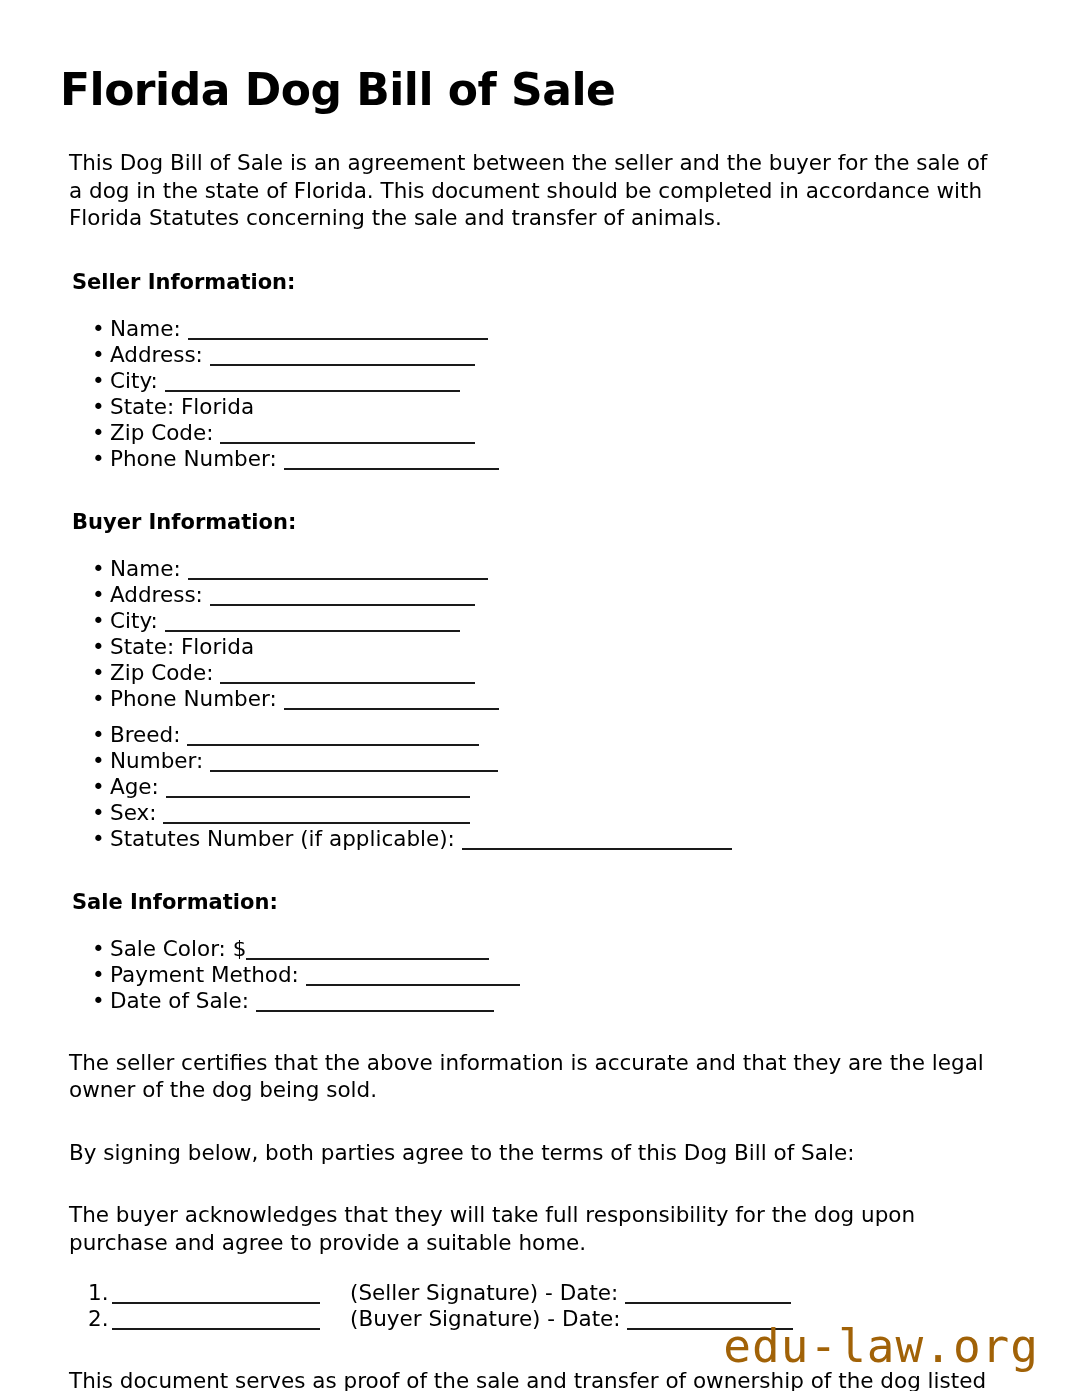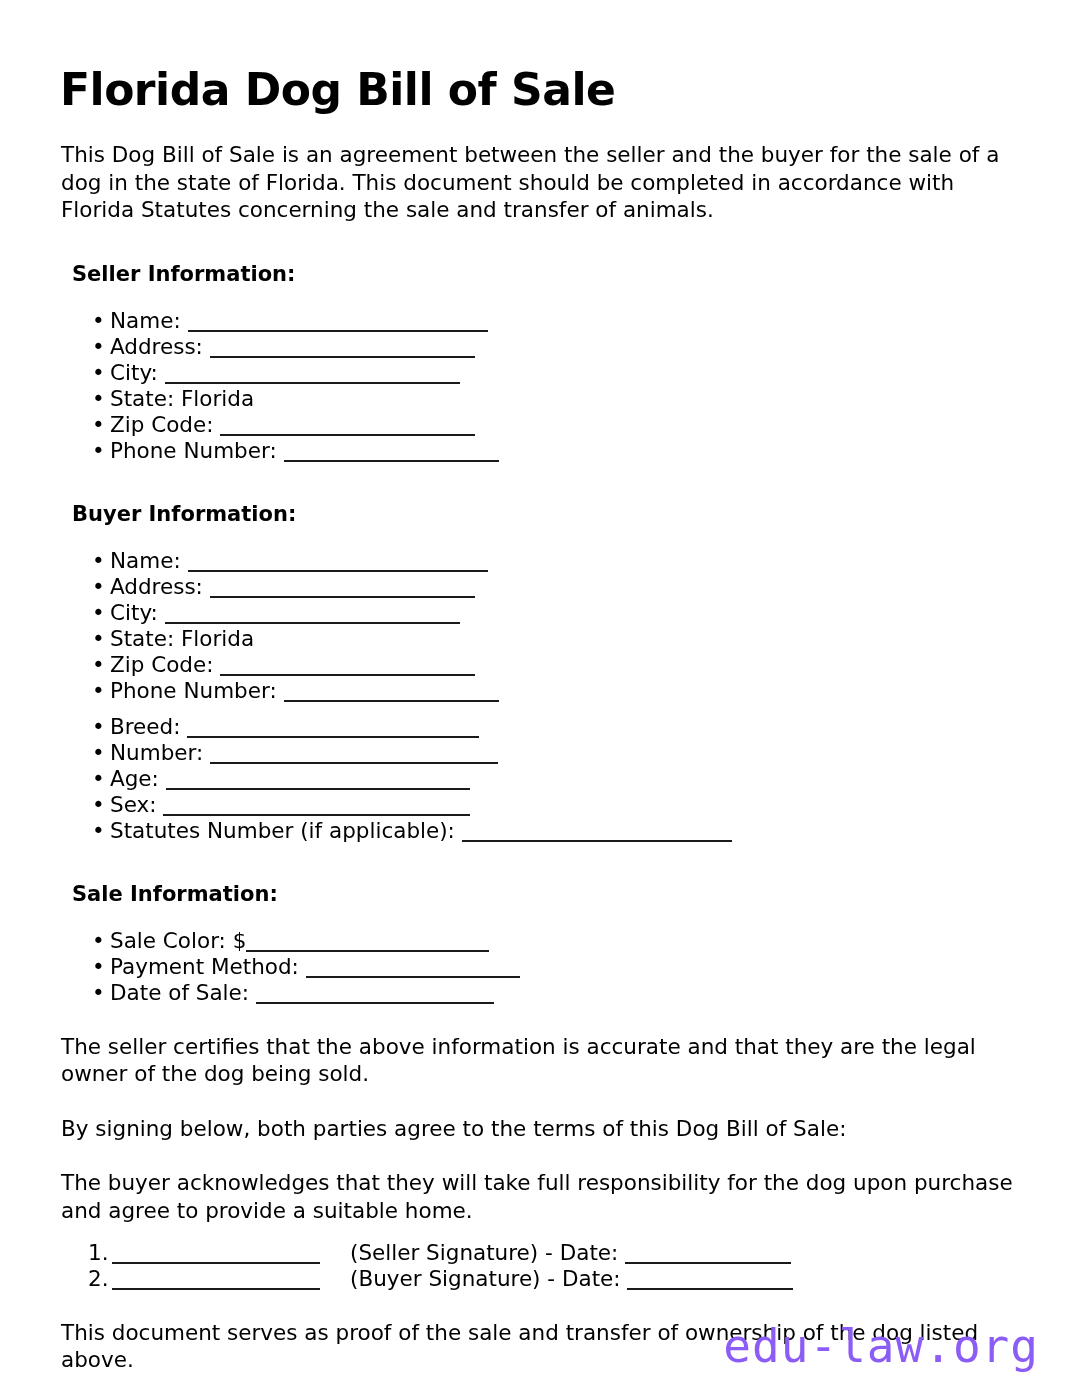--- a/index.html
+++ b/index.html
@@ -30,21 +30,21 @@
     font-size: 44px;
     font-weight: bold;
     letter-spacing: -0.5px;
     line-height: 1.1;
     margin: 0;
     padding-top: 66px;
   }
   .para {
     font-size: 21.5px;
     line-height: 1.28;
-    margin: 1px;
+    margin: 9px;
     padding-top: 26px;
     max-width: 952px;
   }
   .section-title {
     font-size: 21px;
     font-weight: bold;
     margin: 12px;
     padding-top: 26px;
   }
   ul.fields {
@@ -159,14 +159,14 @@
 
     <ol class="signatures">
         <li><span class="num">1.</span><span class="sig-label"><span class="rule" style="width: 208px; border-bottom-color: rgb(26, 26, 26);"></span></span><span>(Seller Signature) - Date: </span><span class="rule" style="width: 166px; border-bottom-color: rgb(26, 26, 26);"></span></li>
         <li><span class="num">2.</span><span class="sig-label"><span class="rule" style="width: 208px; border-bottom-color: rgb(26, 26, 26);"></span></span><span>(Buyer Signature) - Date: </span><span class="rule" style="width: 166px; border-bottom-color: rgb(26, 26, 26);"></span></li>
       </ol>
 
     <p class="para">This document serves as proof of the sale and transfer of ownership of the dog listed above.</p>
 
   </div>
 
-  <div class="watermark" style="color: #8b5cf6;">edu-law.org</div>
+  <div class="watermark" style="color: #a16207;">edu-law.org</div>
 </div>
 
 </body></html>

